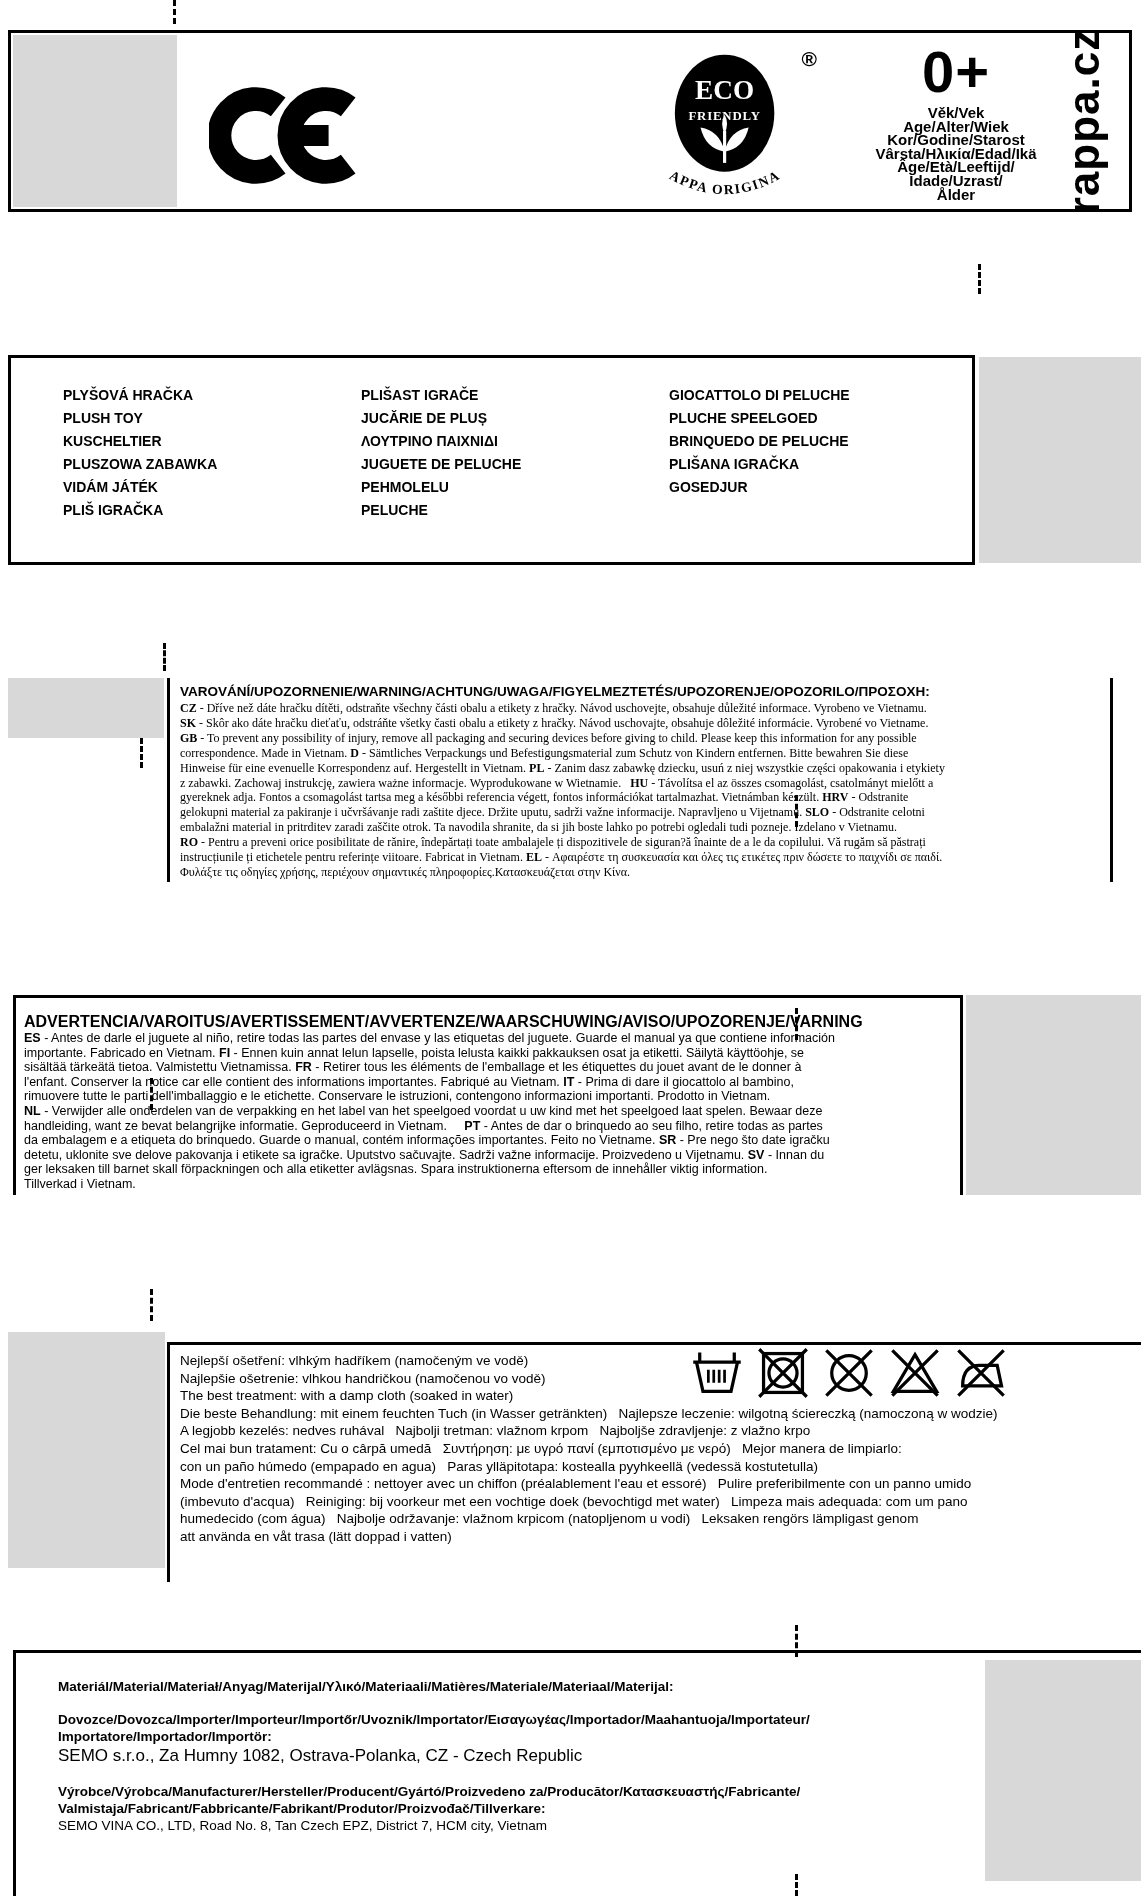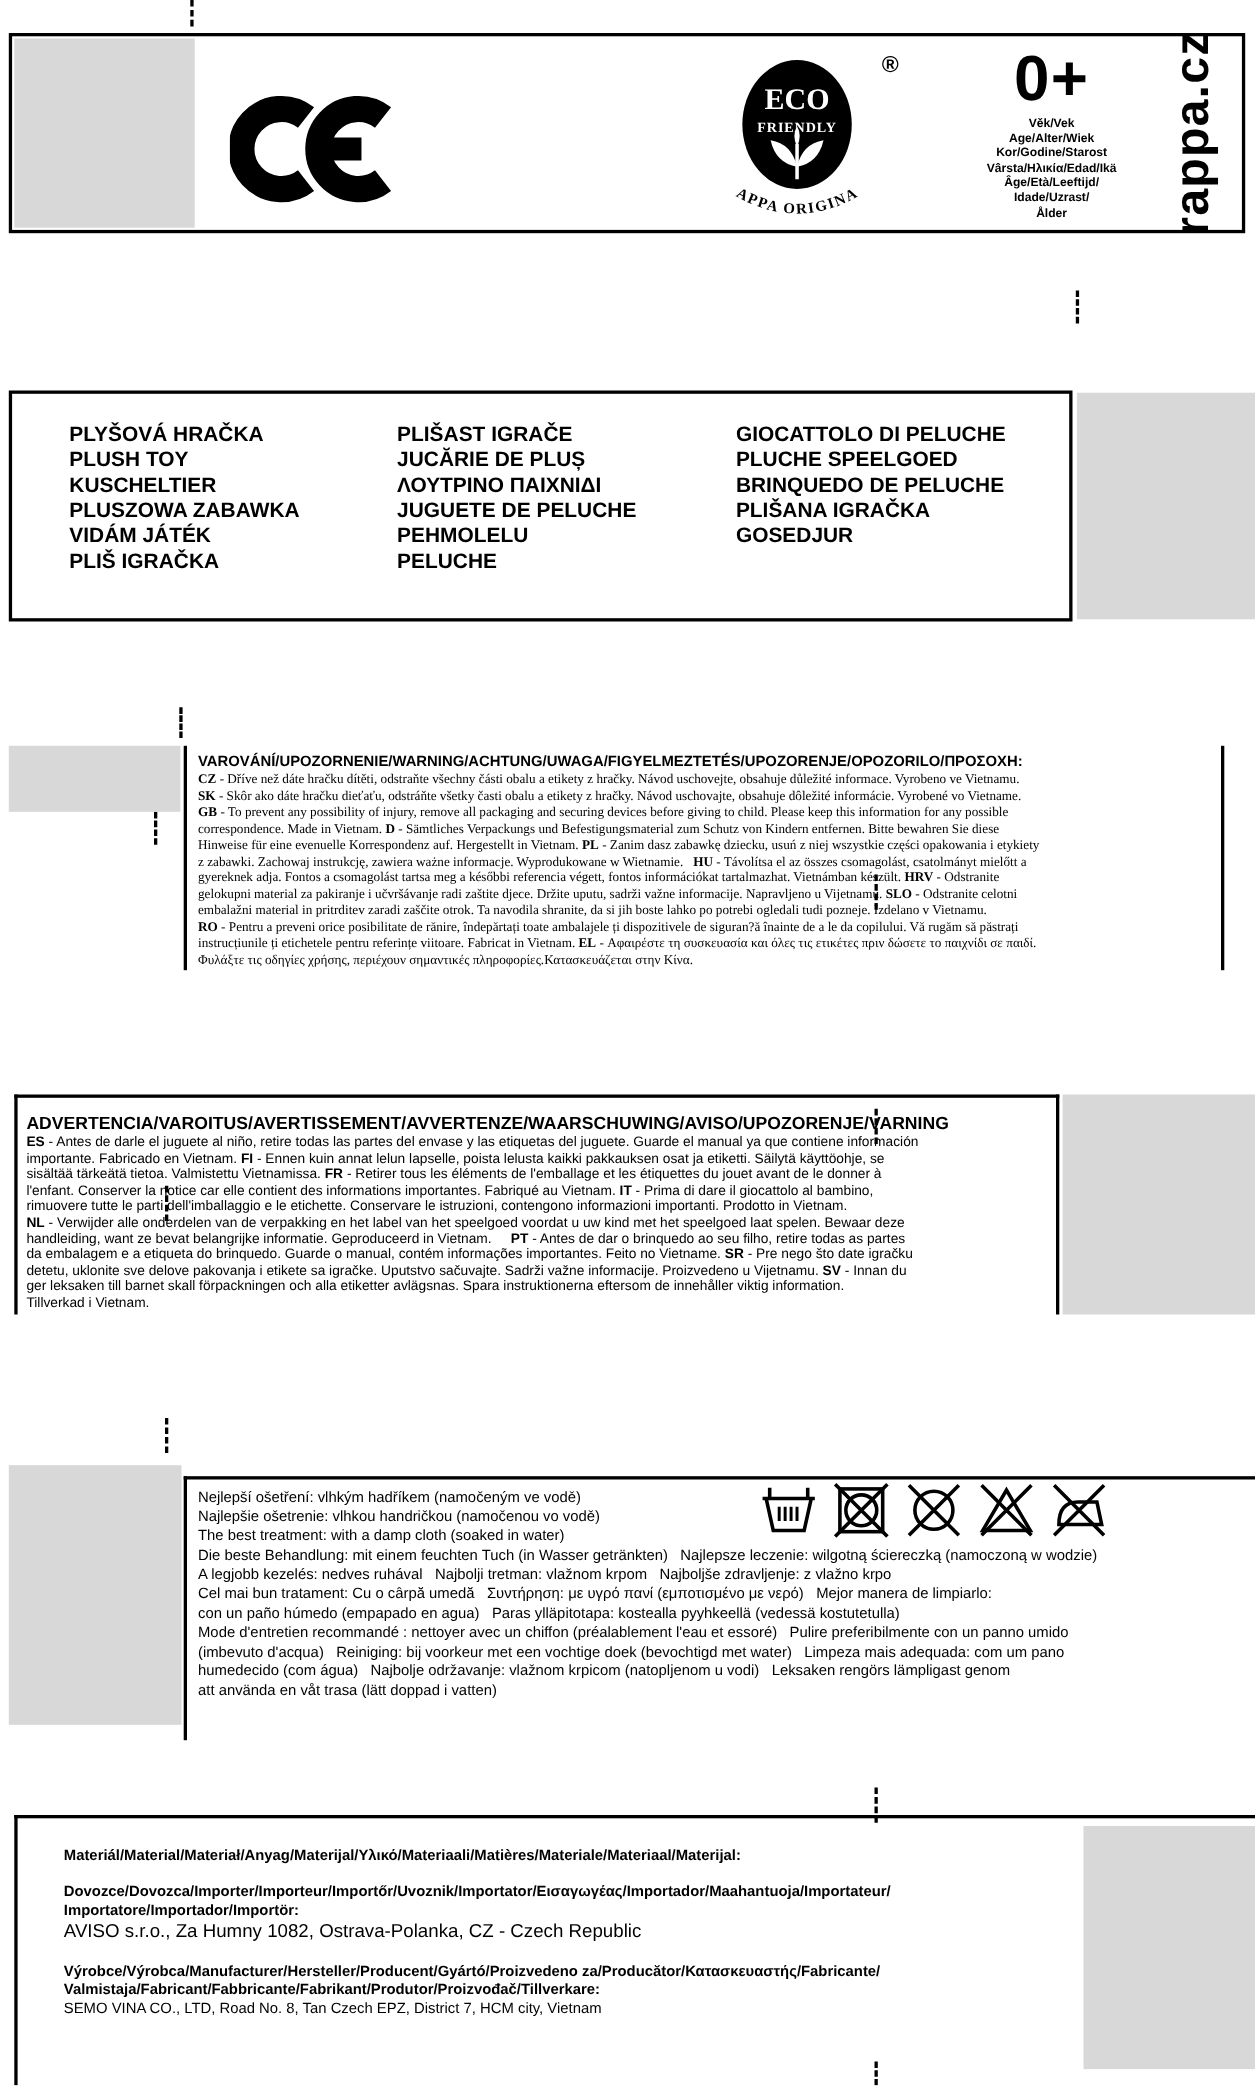--- a/index.html
+++ b/index.html
@@ -14,26 +14,26 @@
   
   .header-box{left:8px;top:30px;width:1124px;height:182px;}
   .hdr-gray{left:2px;top:2px;width:164px;height:172px;}
   .ce{left:198px;top:50px;}
   .bear{left:425px;top:10px;width:150px;text-align:center;}
   .bear-label{font-weight:bold;font-size:36px;letter-spacing:1px;margin-top:-6px;}
   .eco{left:636px;top:6px;width:172px;height:170px;}
   .eco-reg{position:absolute;right:2px;top:8px;font-weight:bold;font-size:21px;}
   .age{left:845px;top:10px;width:200px;text-align:center;font-weight:bold;}
   .age-value{font-size:58px;line-height:1;letter-spacing:1px;}
-  .age-langs{font-size:11px;line-height:13.6px;margin-top:5px;white-space:pre;}
+  .age-langs{font-size:15px;line-height:13.6px;margin-top:5px;white-space:pre;}
   .site{left:1028px;top:2px;width:90px;height:172px;display:flex;align-items:center;justify-content:center;}
   .site span{transform:rotate(-90deg);white-space:nowrap;font-weight:bold;font-size:44px;letter-spacing:1px;}
   
   .names-box{left:8px;top:355px;width:967px;height:210px;}
-  .names-col{position:absolute;top:26px;font-weight:bold;font-size:19px;line-height:23px;white-space:pre;}
+  .names-col{position:absolute;top:26px;font-weight:bold;font-size:14px;line-height:23px;white-space:pre;}
   .nc1{left:52px;} .nc2{left:350px;} .nc3{left:658px;}
   
   .warn-heading{left:180px;top:684px;font-weight:bold;font-size:13.5px;white-space:nowrap;}
   .warn-text{left:180px;top:701px;font-size:12px;line-height:14.9px;white-space:pre;font-family:Liberation Serif, serif;}
   
   .adv-heading{left:24px;top:1013px;font-weight:bold;font-size:16px;white-space:nowrap;}
   .adv-text{left:24px;top:1031px;font-size:12.5px;line-height:14.6px;white-space:pre;}
   
   .care-text{left:180px;top:1352px;font-size:13.5px;line-height:17.6px;white-space:pre;}
   .care-symbols{left:690px;top:1346px;display:flex;gap:12px;}
@@ -155,19 +155,19 @@
   </div>
 
   <div class="abs hline" style="left:13px;top:1650px;width:1128px;"></div>
   <div class="abs vline" style="left:13px;top:1650px;height:246px;"></div>
   <div class="abs gray" style="left:985px;top:1660px;width:156px;height:221px;"></div>
 
   <div class="abs footer-text">
     <div class="ft-bold">Materiál/Material/Materiał/Anyag/Materijal/Υλικό/Materiaali/Matières/Materiale/Materiaal/Materijal:</div>
     <div class="ft-gap"></div>
     <div class="ft-bold">Dovozce/Dovozca/Importer/Importeur/Importőr/Uvoznik/Importator/Εισαγωγέας/Importador/Maahantuoja/Importateur/<br>Importatore/Importador/Importör:</div>
-    <div class="importer-value">AVISO s.r.o., Za Humny 1082, Ostrava-Polanka, CZ - Czech Republic</div>
+    <div class="importer-value">SEMO s.r.o., Za Humny 1082, Ostrava-Polanka, CZ - Czech Republic</div>
     <div class="ft-gap"></div>
     <div class="ft-bold">Výrobce/Výrobca/Manufacturer/Hersteller/Producent/Gyártó/Proizvedeno za/Producător/Κατασκευαστής/Fabricante/<br>Valmistaja/Fabricant/Fabbricante/Fabrikant/Produtor/Proizvođač/Tillverkare:</div>
     <div class="manufacturer-value">SEMO VINA CO., LTD, Road No. 8, Tan Czech EPZ, District 7, HCM city, Vietnam</div>
   </div>
 
 </div>
 
 </body></html>

